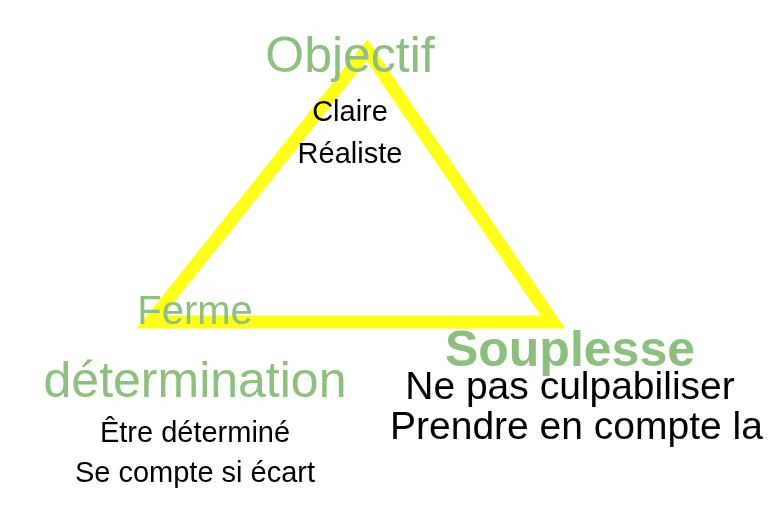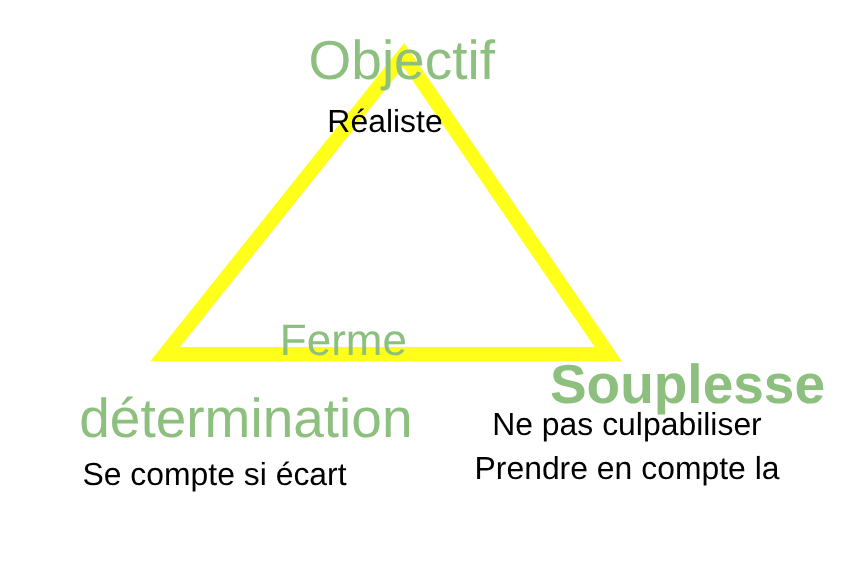--- a/index.html
+++ b/index.html
@@ -1,35 +1,37 @@
 <!DOCTYPE html>
 <html><head>
 <meta charset="utf-8">
 <style>
   html, body { margin:0; padding:0; background:#ffffff; }
   body { width:768px; height:527px; position:relative; overflow:hidden; font-family:"Liberation Sans", sans-serif; }
   #tri { position:absolute; left:0; top:0; width:768px; height:527px; }
-  .label { position:absolute; text-align:right; color:#8dbf7e; white-space:nowrap; line-height:1; }
+  .label { position:absolute; text-align:center; color:#8dbf7e; white-space:nowrap; line-height:1; }
   .body { position:absolute; text-align:center; color:#000; white-space:nowrap; }
 </style>
 </head>
 <body>
 
 <svg id="tri" viewBox="0 0 768 527">
   <polygon points="367,50 150,322 553,322" fill="none" stroke="#ffff1a" stroke-width="13" stroke-linejoin="miter"></polygon>
 </svg>
 
 <div class="label" style="left:250px; top:30px; width:200px; font-size:50px;">Objectif</div>
 <div class="body" style="left:250px; top:90px; width:200px; font-size:29px; line-height:42px;">
+  <div>Claire</div>
   <div>Réaliste</div>
 </div>
 
 <div class="label" style="left:20px; top:290px; width:350px; font-size:40px;">Ferme</div>
 <div class="label" style="left:15px; top:355px; width:360px; font-size:50px;">détermination</div>
 <div class="body" style="left:20px; top:412px; width:350px; font-size:29px; line-height:40px;">
+  <div>Être déterminé</div>
   <div>Se compte si écart</div>
 </div>
 
 <div class="label" style="left:390px; top:324px; width:360px; font-size:50px;font-weight:bold;">Souplesse</div>
-<div class="body" style="left:390px; top:366px; width:360px; font-size:29px; line-height:40px;">
+<div class="body" style="left:390px; top:366px; width:360px; font-size:39px; line-height:40px;">
   <div>Ne pas culpabiliser</div>
   <div>Prendre en compte la</div>
 </div>
 
 </body></html>

